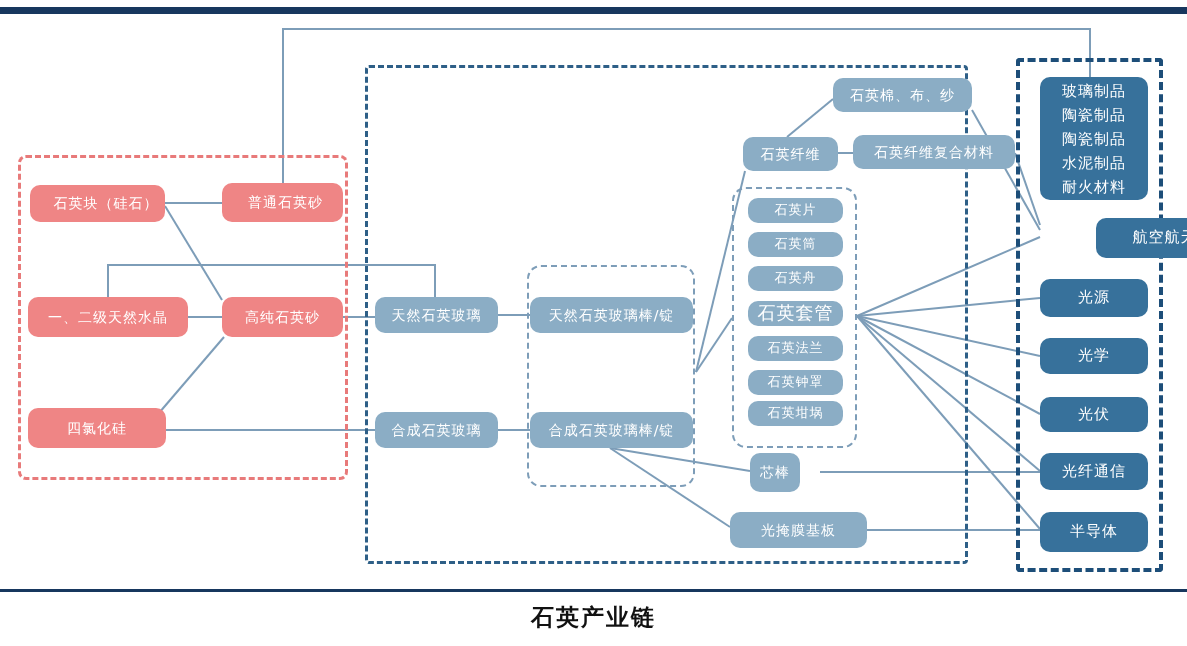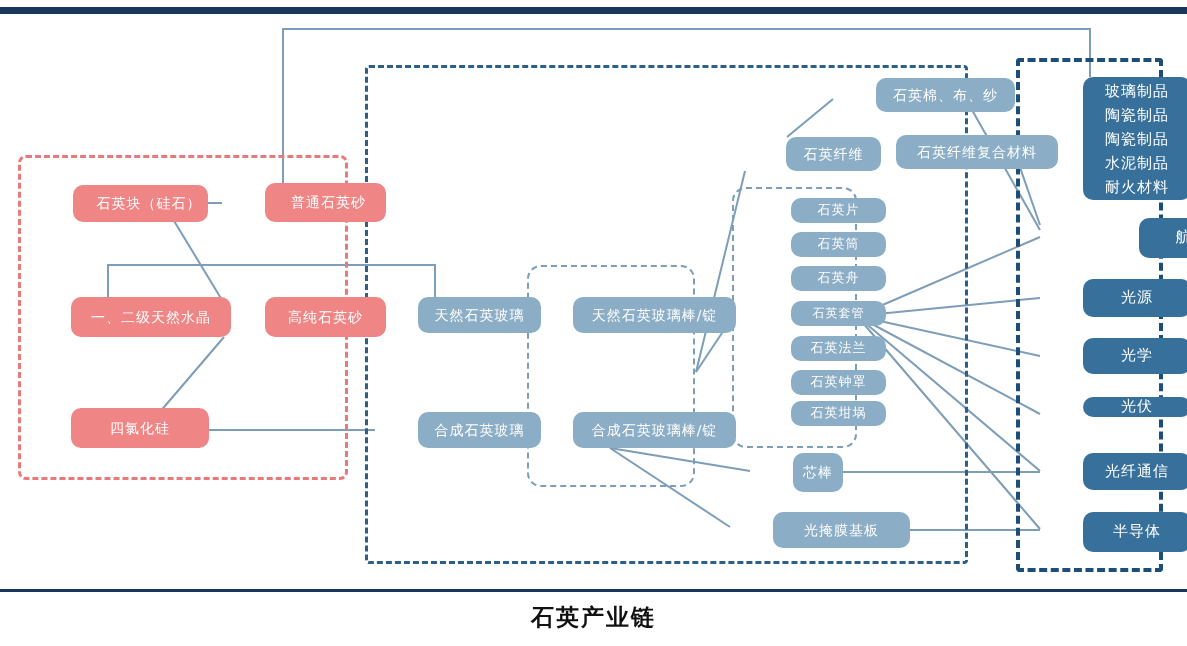--- a/index.html
+++ b/index.html
@@ -18,21 +18,20 @@
   .gbox{position:absolute;box-sizing:border-box;background:transparent;}
   .gbox.red{border:3px dashed var(--red-border);border-radius:8px;}
   .gbox.mid{border:3px dashed var(--mid-border);border-radius:4px;}
   .gbox.dark{border:4px dashed var(--dark-border);border-radius:4px;}
   .gbox.inner{border:2px dashed var(--line);border-radius:14px;}
   .node{
     position:absolute;box-sizing:border-box;border-radius:10px;
     color:#ffffff;display:flex;align-items:center;justify-content:center;
     font-size:14px;letter-spacing:1px;text-align:center;line-height:1.15;
     white-space:nowrap;
-    margin-left:43px;
   }
   .node.pink{background:var(--node-pink);}
   .node.blue{background:var(--node-blue);}
   .node.dark{background:var(--node-dark);font-size:15px;}
   .node.multi{flex-direction:column;white-space:normal;line-height:24px;font-size:15px;}
   #title{
     position:absolute;left:0;top:602px;width:1187px;text-align:center;
     font-size:23px;font-weight:bold;color:var(--title-color);letter-spacing:2px;
   }
 </style>
@@ -89,37 +88,37 @@
   <div class="node blue" style="left:375px;top:412px;width:123px;height:36px;">合成石英玻璃</div>
   <div class="node blue" style="left:530px;top:297px;width:163px;height:36px;">天然石英玻璃棒/锭</div>
   <div class="node blue" style="left:530px;top:412px;width:163px;height:36px;">合成石英玻璃棒/锭</div>
   <div class="node blue" style="left:743px;top:137px;width:95px;height:34px;">石英纤维</div>
   <div class="node blue" style="left:833px;top:78px;width:139px;height:34px;">石英棉、布、纱</div>
   <div class="node blue" style="left:853px;top:135px;width:162px;height:34px;">石英纤维复合材料</div>
 
   <div class="node blue" style="left:748px;top:198px;width:95px;height:25px;font-size:13px;">石英片</div>
   <div class="node blue" style="left:748px;top:232px;width:95px;height:25px;font-size:13px;">石英筒</div>
   <div class="node blue" style="left:748px;top:266px;width:95px;height:25px;font-size:13px;">石英舟</div>
-  <div class="node blue" style="left:748px;top:301px;width:95px;height:25px;font-size:12px;">石英套管</div>
+  <div class="node blue" style="left:748px;top:301px;width:95px;height:25px;font-size:18px;">石英套管</div>
   <div class="node blue" style="left:748px;top:336px;width:95px;height:25px;font-size:13px;">石英法兰</div>
   <div class="node blue" style="left:748px;top:370px;width:95px;height:25px;font-size:13px;">石英钟罩</div>
   <div class="node blue" style="left:748px;top:401px;width:95px;height:25px;font-size:13px;">石英坩埚</div>
 
   <div class="node blue" style="left:750px;top:453px;width:50px;height:39px;">芯棒</div>
   <div class="node blue" style="left:730px;top:512px;width:137px;height:36px;">光掩膜基板</div>
 
   <div class="node dark multi" style="left:1040px;top:77px;width:108px;height:123px;">
     <div>玻璃制品</div>
     <div>陶瓷制品</div>
     <div>陶瓷制品</div>
     <div>水泥制品</div>
     <div>耐火材料</div>
   </div>
   <div class="node dark" style="left:1096px;top:218px;width:108px;height:40px;padding-left:29px;">航空航天</div>
   <div class="node dark" style="left:1040px;top:279px;width:108px;height:38px;">光源</div>
   <div class="node dark" style="left:1040px;top:338px;width:108px;height:36px;">光学</div>
-  <div class="node dark" style="left:1040px;top:397px;width:108px;height:20px;">光伏</div>
+  <div class="node dark" style="left:1040px;top:397px;width:108px;height:35px;">光伏</div>
   <div class="node dark" style="left:1040px;top:453px;width:108px;height:37px;">光纤通信</div>
   <div class="node dark" style="left:1040px;top:512px;width:108px;height:40px;">半导体</div>
 
   <div id="title">石英产业链</div>
 
 </div>
 
 </body></html>

